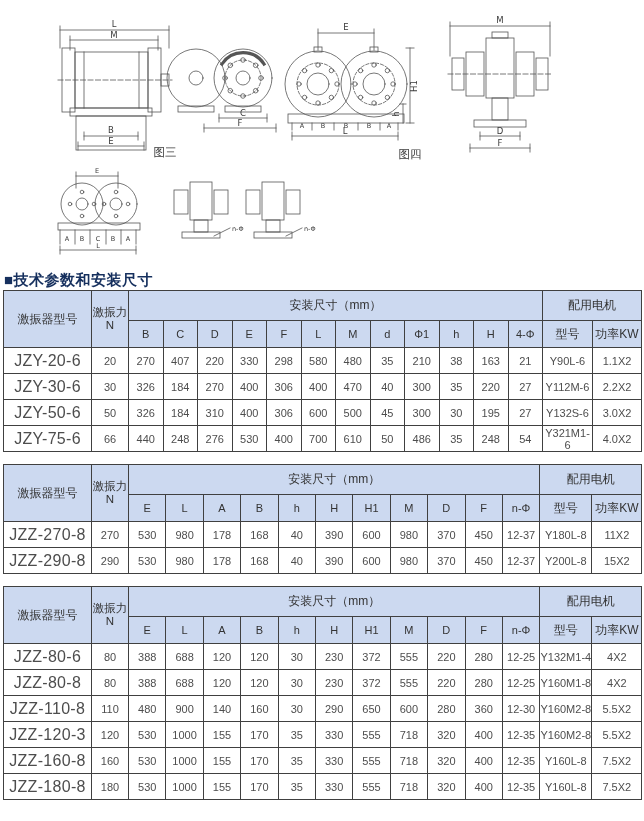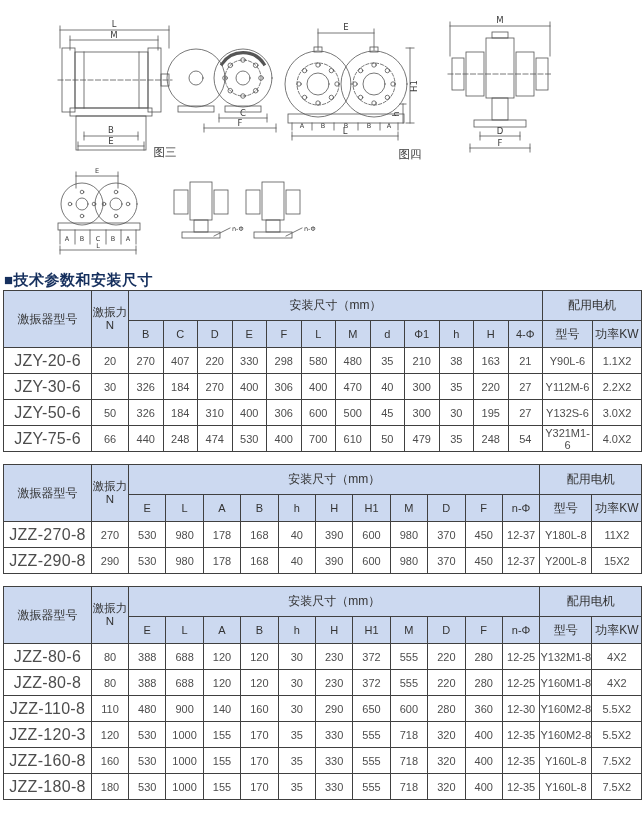--- a/index.html
+++ b/index.html
@@ -340,27 +340,27 @@
             <td>195</td>
             <td>27</td>
             <td>Y132S-6</td>
             <td>3.0X2</td>
           </tr>
           <tr>
             <td class="model-cell">JZY-75-6</td>
             <td>66</td>
             <td>440</td>
             <td>248</td>
-            <td>474</td>
+            <td>276</td>
             <td>530</td>
             <td>400</td>
             <td>700</td>
             <td>610</td>
             <td>50</td>
-            <td>479</td>
+            <td>486</td>
             <td>35</td>
             <td>248</td>
             <td>54</td>
             <td>Y321M1-6</td>
             <td>4.0X2</td>
           </tr>
         </tbody>
       </table>
     </div>
   <div class="tablewrap">
@@ -495,21 +495,21 @@
             <td>688</td>
             <td>120</td>
             <td>120</td>
             <td>30</td>
             <td>230</td>
             <td>372</td>
             <td>555</td>
             <td>220</td>
             <td>280</td>
             <td>12-25</td>
-            <td>Y132M1-8</td>
+            <td>Y132M1-4</td>
             <td>4X2</td>
           </tr>
           <tr>
             <td class="model-cell">JZZ-80-8</td>
             <td>80</td>
             <td>388</td>
             <td>688</td>
             <td>120</td>
             <td>120</td>
             <td>30</td>

